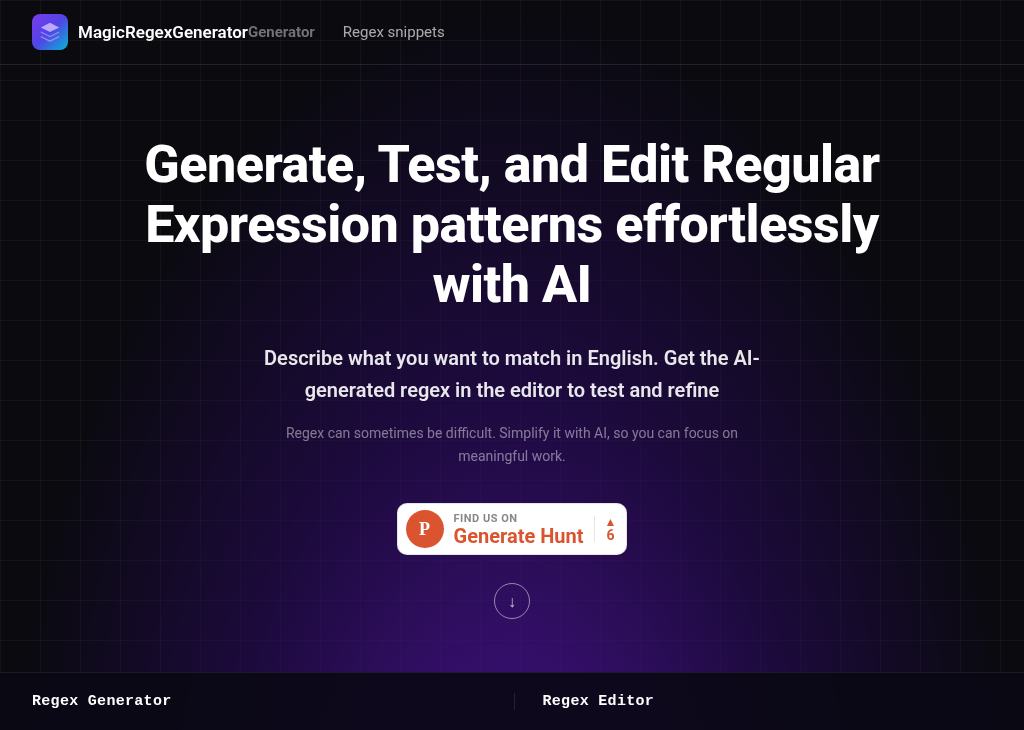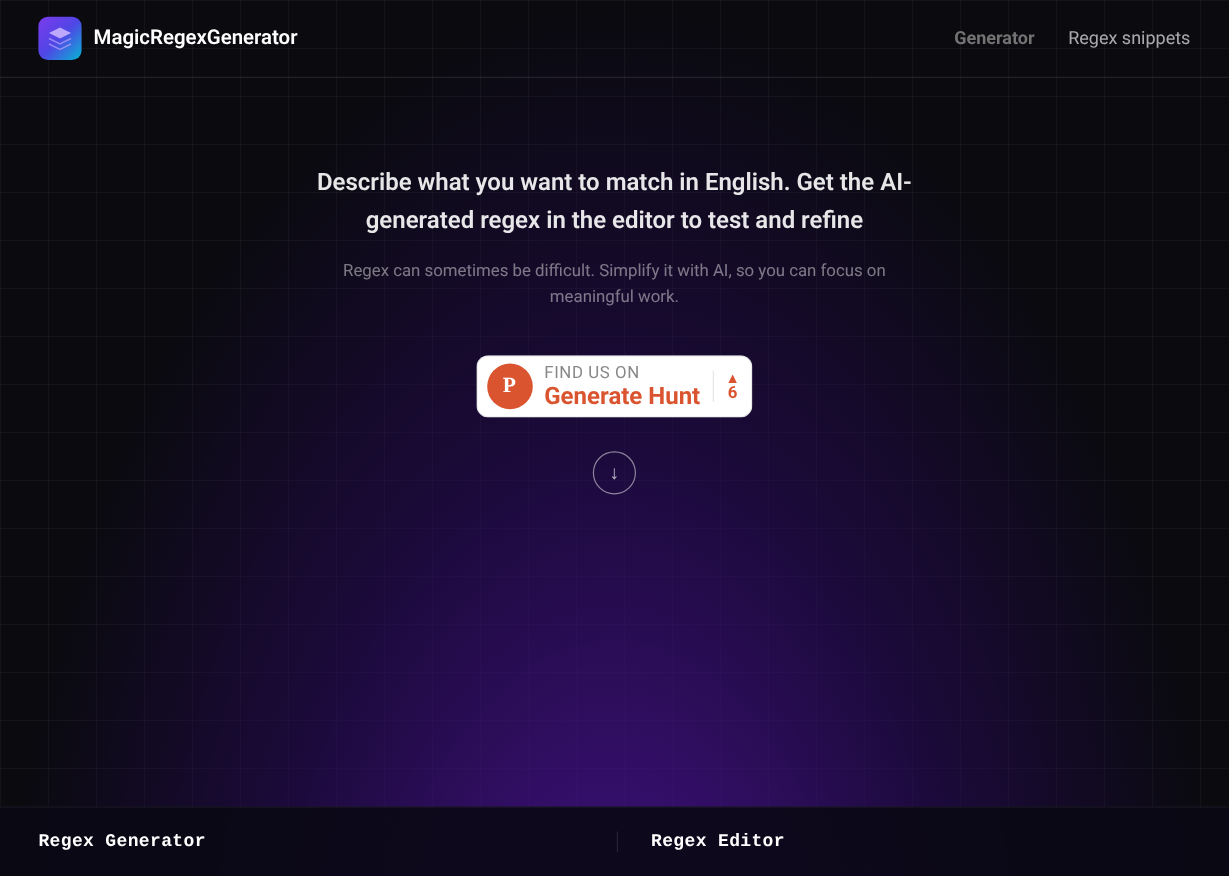--- a/index.html
+++ b/index.html
@@ -43,21 +43,20 @@
       pointer-events: none;
       z-index: 1;
     }
 
     
     nav {
       position: relative;
       z-index: 10;
       display: flex;
       align-items: center;
-      justify-content: space-between;
       padding: 14px 32px;
       border-bottom: 1px solid rgba(255,255,255,0.1);
     }
 
     .nav-logo {
       display: flex;
       align-items: center;
       gap: 10px;
     }
 
@@ -167,25 +166,25 @@
       flex-shrink: 0;
     }
 
     .ph-text {
       display: flex;
       flex-direction: column;
       align-items: flex-start;
     }
 
     .ph-find-us {
-      font-size: 14px;
+      font-size: 11px;
       color: #888;
       text-transform: uppercase;
       letter-spacing: 0.5px;
-      font-weight: 400;
+      font-weight: 700;
       line-height: 1;
       margin-bottom: 2px;
     }
 
     .ph-name {
       font-size: 20px;
       font-weight: 700;
       color: #da552f;
       line-height: 1;
     }
@@ -283,20 +282,24 @@
     </div>
     <span class="logo-text">MagicRegexGenerator</span>
   </div>
   <div class="nav-links">
     <a class="nav-link active">Generator</a>
     <a class="nav-link muted">Regex snippets</a>
   </div>
 </nav>
 
 <div class="hero">
+  <h1 class="hero-title">
+    <span>Generate, Test, and Edit Regular</span><br>
+    <span>Expression patterns effortlessly with AI</span>
+  </h1>
   <p class="hero-subtitle">Describe what you want to match in English. Get the AI-generated regex in the editor to test and refine</p>
   <p class="hero-caption">Regex can sometimes be difficult. Simplify it with AI, so you can focus on meaningful work.</p>
 
   <div class="product-hunt-badge">
     <div class="ph-logo">P</div>
     <div class="ph-text">
       <span class="ph-find-us">FIND US ON</span>
       <span class="ph-name">Generate Hunt</span>
     </div>
     <div class="ph-vote">

